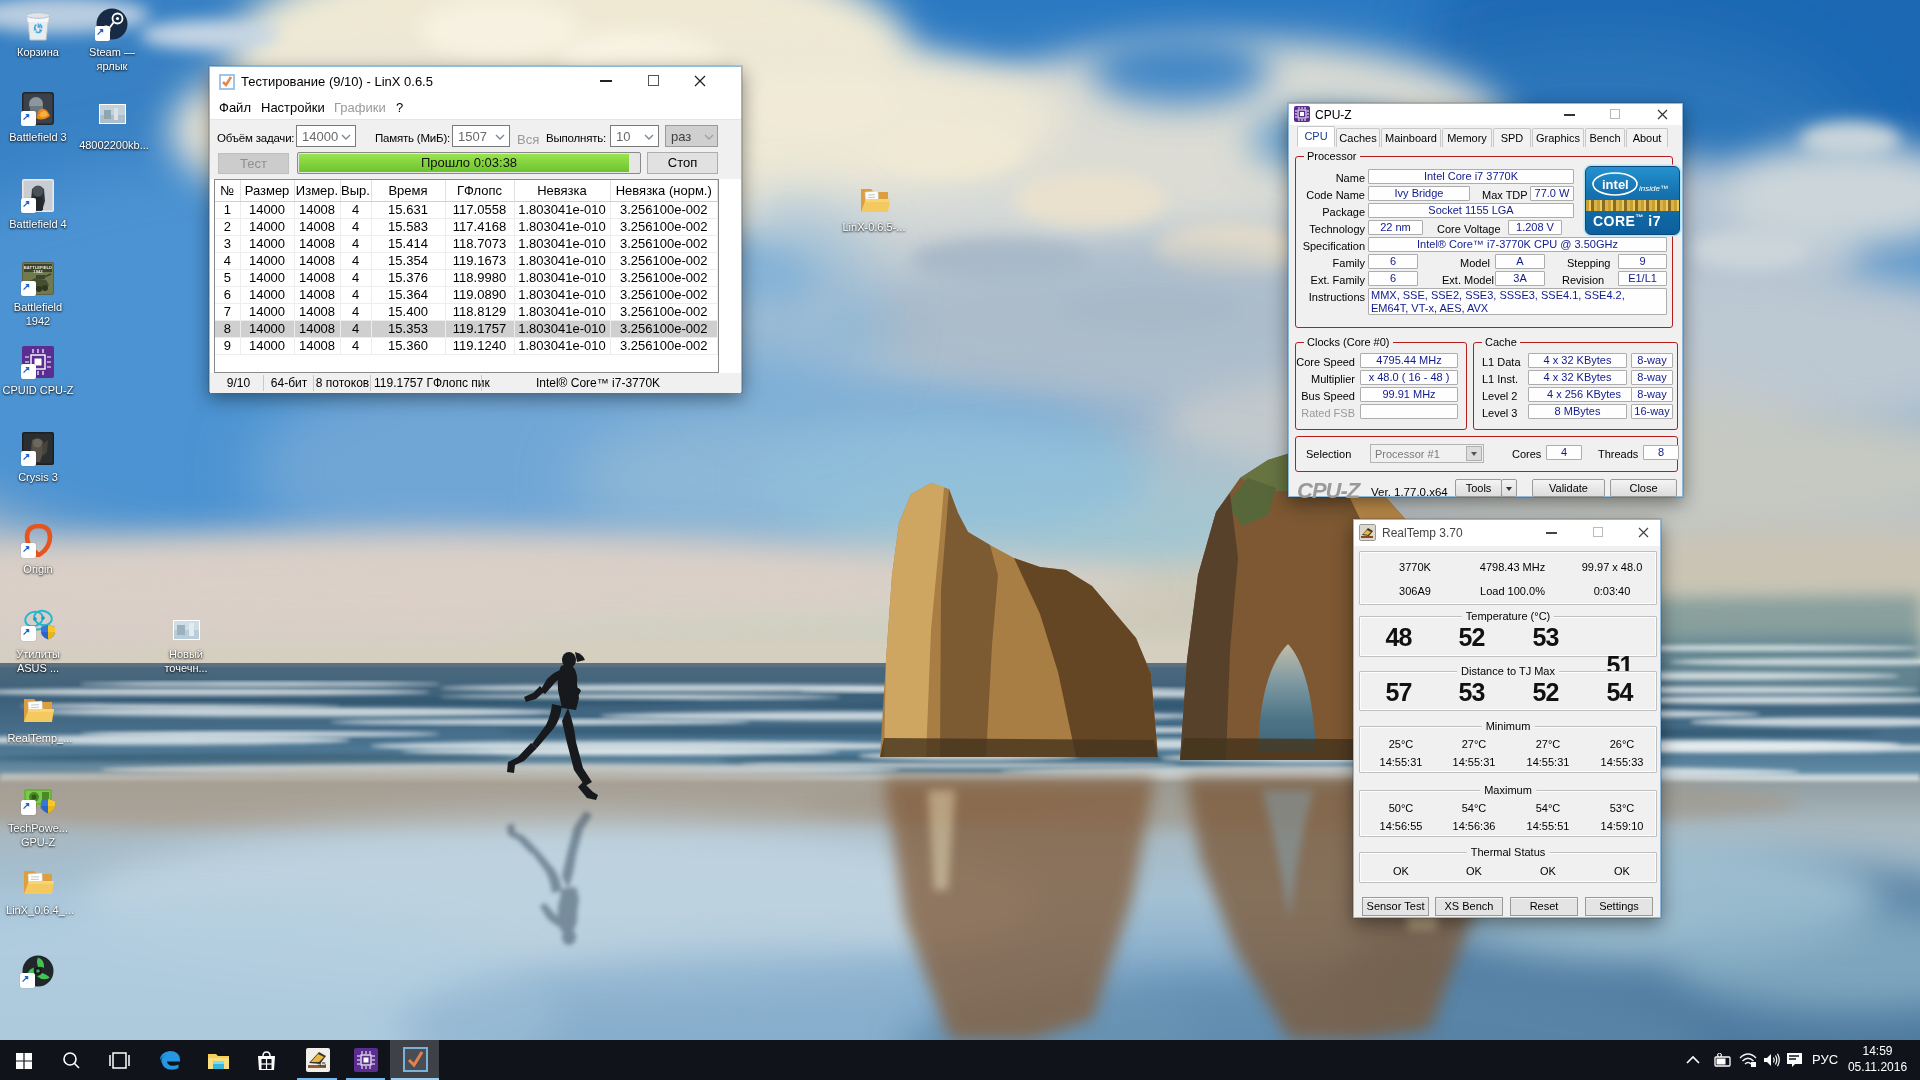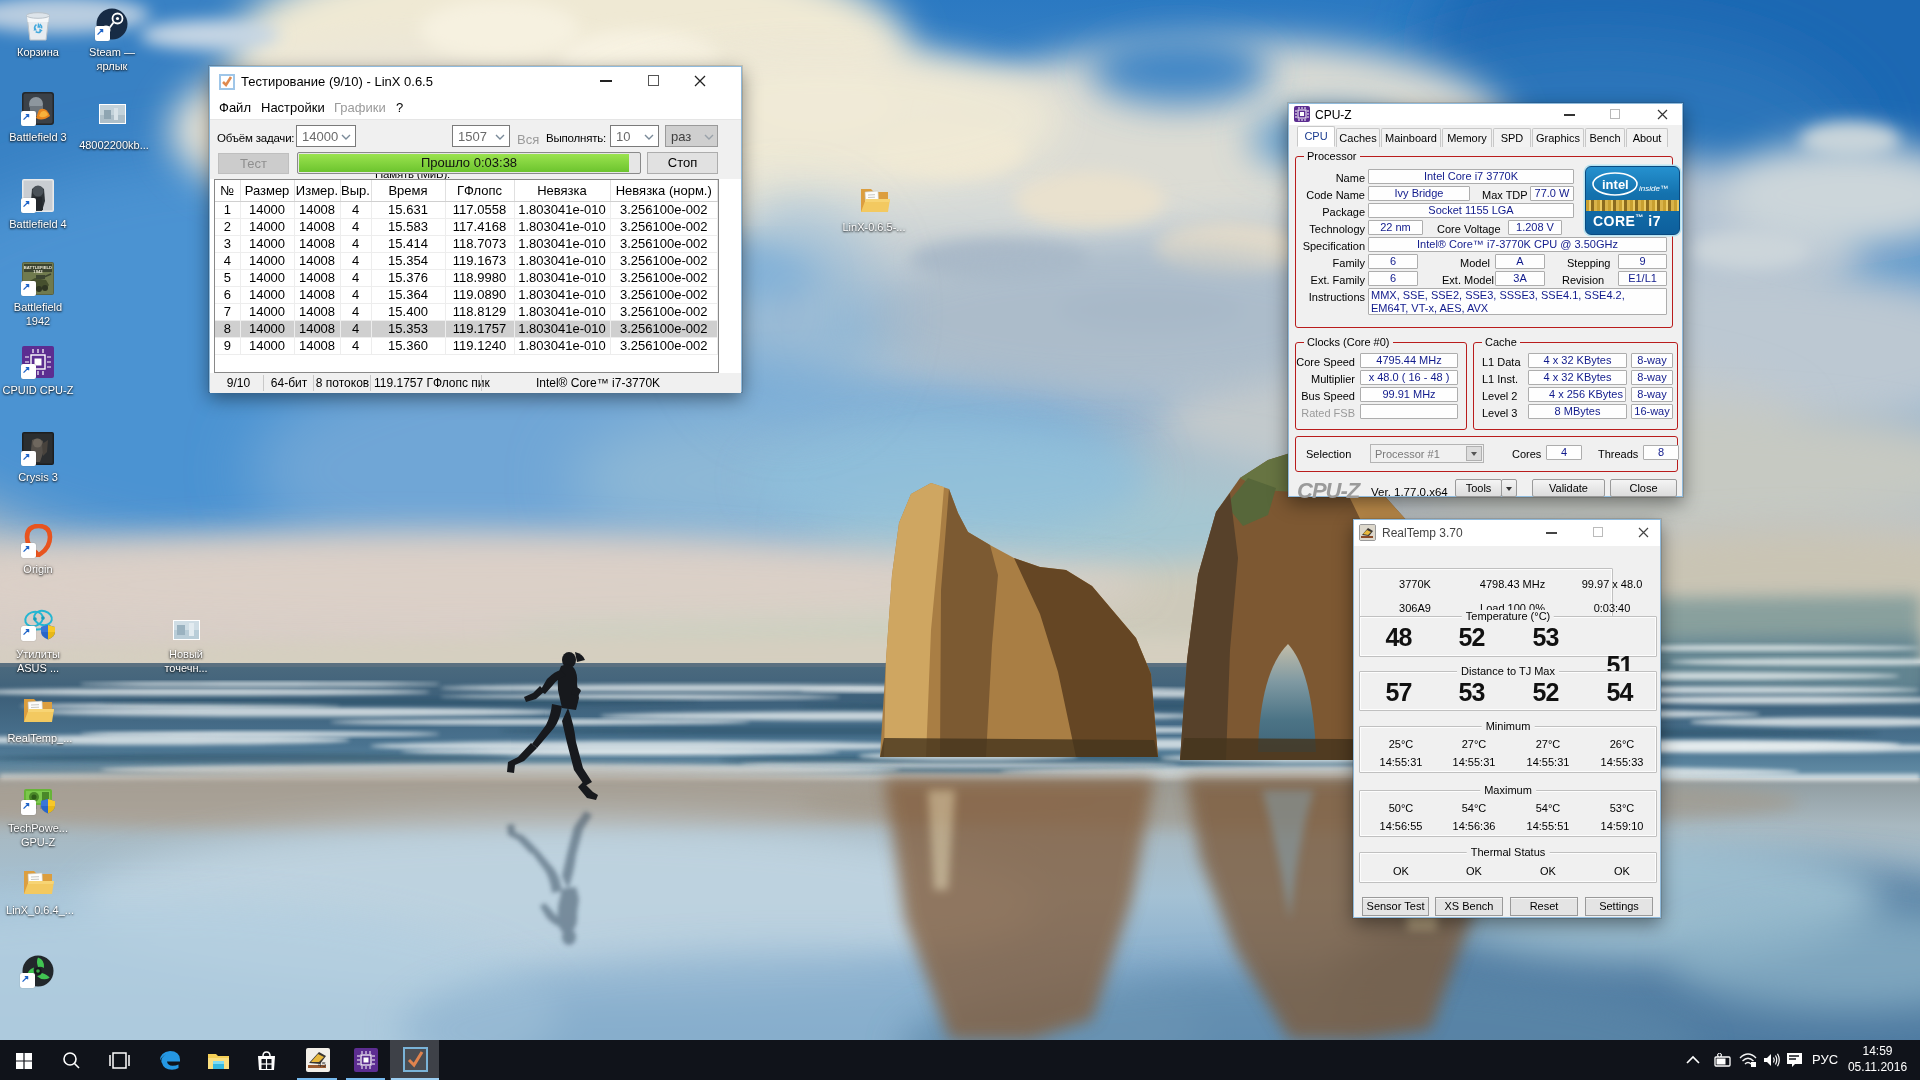--- a/index.html
+++ b/index.html
@@ -516,21 +516,21 @@
   </div>
 
   <div class="abs" style="left:0;top:52px;width:100%;height:60px;background:#f0f0f0;border-top:1px solid #e5e5e5;">
     <span class="abs" style="left:7px;top:12px;font-size:11.5px;letter-spacing:-0.2px;">Объём задачи:</span>
     <div class="abs" style="left:86px;top:5px;width:60px;height:22px;background:#fff;border:1px solid #7a7a7a;font-size:13px;color:#6a6a6a;">
       <span class="abs" style="left:5px;top:3px;">14000</span>
       <svg class="abs" style="right:4px;top:8px" width="10" height="6" viewBox="0 0 10 6">
             <path d="M1,1 L5,5 L9,1" stroke="#7a8a99" stroke-width="1.4" fill="none"></path>
           </svg>
     </div>
-    <span class="abs" style="left:165px;top:12px;font-size:11.5px;letter-spacing:-0.2px;margin-top:36px;">Память (МиБ):</span>
+    <span class="abs" style="left:165px;top:12px;font-size:11.5px;letter-spacing:-0.2px;">Память (МиБ):</span>
     <div class="abs" style="left:242px;top:5px;width:58px;height:22px;background:#fff;border:1px solid #7a7a7a;font-size:13px;color:#6a6a6a;">
       <span class="abs" style="left:5px;top:3px;">1507</span>
       <svg class="abs" style="right:4px;top:8px" width="10" height="6" viewBox="0 0 10 6">
             <path d="M1,1 L5,5 L9,1" stroke="#7a8a99" stroke-width="1.4" fill="none"></path>
           </svg>
     </div>
     <span class="abs" style="left:307px;top:12px;font-size:13px;color:#9a9a9a;">Вся</span>
     <span class="abs" style="left:336px;top:12px;font-size:11.5px;letter-spacing:-0.2px;">Выполнять:</span>
     <div class="abs" style="left:400px;top:5px;width:49px;height:22px;background:#fff;border:1px solid #7a7a7a;font-size:13px;color:#6a6a6a;">
       <span class="abs" style="left:5px;top:3px;">10</span>
@@ -770,21 +770,21 @@
 
   <div class="czgrp" style="left:184px;top:238px;width:205px;height:88px;">
     <span class="czleg">Cache</span>
     <span class="czlab" style="left:8px;top:13px;">L1 Data</span>
     <div class="czfld" style="left:54px;top:10px;width:99px;text-align:center;">4 x 32 KBytes</div>
     <div class="czfld" style="left:157px;top:10px;width:42px;text-align:center;">8-way</div>
     <span class="czlab" style="left:8px;top:30px;">L1 Inst.</span>
     <div class="czfld" style="left:54px;top:27px;width:99px;text-align:center;">4 x 32 KBytes</div>
     <div class="czfld" style="left:157px;top:27px;width:42px;text-align:center;">8-way</div>
     <span class="czlab" style="left:8px;top:47px;">Level 2</span>
-    <div class="czfld" style="left:54px;top:44px;width:98px;text-align:right;">4 x 256 KBytes</div>
+    <div class="czfld" style="left:54px;top:44px;width:112px;text-align:center;">4 x 256 KBytes</div>
     <div class="czfld" style="left:157px;top:44px;width:42px;text-align:center;">8-way</div>
     <span class="czlab" style="left:8px;top:64px;">Level 3</span>
     <div class="czfld" style="left:54px;top:61px;width:99px;text-align:center;">8 MBytes</div>
     <div class="czfld" style="left:157px;top:61px;width:42px;text-align:center;">16-way</div>
   </div>
 
   <div class="czgrp" style="left:6px;top:332px;width:383px;height:36px;">
     <span class="czlab" style="left:10px;top:11px;">Selection</span>
     <div class="abs" style="left:74px;top:7px;width:114px;height:19px;background:#f0f0f0;border:1px solid #b4b4b4;font-size:11px;color:#7a7a7a;">
       <span class="abs" style="left:4px;top:3px;">Processor #1</span>
@@ -818,21 +818,21 @@
             <rect x="1" y="11" width="12" height="2" fill="#8a4a28"></rect>
           </svg>
     </div>
     <div class="abs" style="left:28px;top:6px;font-size:12px;color:#444;">RealTemp 3.70</div>
     <div class="abs" style="left:192px;top:12px;width:11px;height:1.5px;background:#444;"></div>
     <div class="abs" style="left:239px;top:7px;width:10px;height:10px;border:1px solid #bbb;"></div>
     <svg class="abs" style="left:284px;top:7px" width="11" height="11" viewBox="0 0 11 11">
           <path d="M1,1 L10,10 M10,1 L1,10" stroke="#444" stroke-width="1.2"></path>
         </svg>
   </div>
-  <div class="rtgrp" style="left:5px;top:48px;width:254px;height:54px;">
+  <div class="rtgrp" style="left:5px;top:31px;width:298px;height:54px;">
     <span class="rtv" style="left:20px;top:9px;width:70px;">3770K</span>
     <span class="rtv" style="left:105px;top:9px;width:95px;">4798.43 MHz</span>
     <span class="rtv" style="left:212px;top:9px;width:80px;">99.97 x 48.0</span>
     <span class="rtv" style="left:20px;top:33px;width:70px;">306A9</span>
     <span class="rtv" style="left:105px;top:33px;width:95px;">Load 100.0%</span>
     <span class="rtv" style="left:212px;top:33px;width:80px;">0:03:40</span>
   </div>
   <div class="rtgrp" style="left:5px;top:96px;width:298px;height:41px;">
     <span class="rtleg">Temperature (°C)</span>
     <span class="rtbig" style="left:16px;">48</span>

